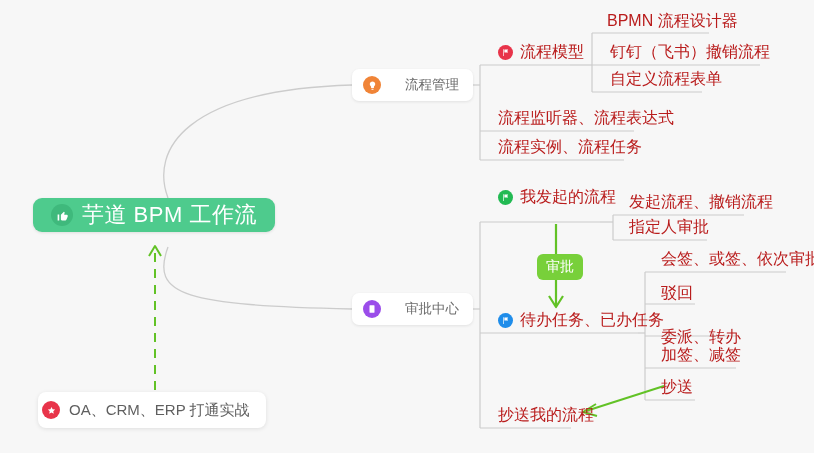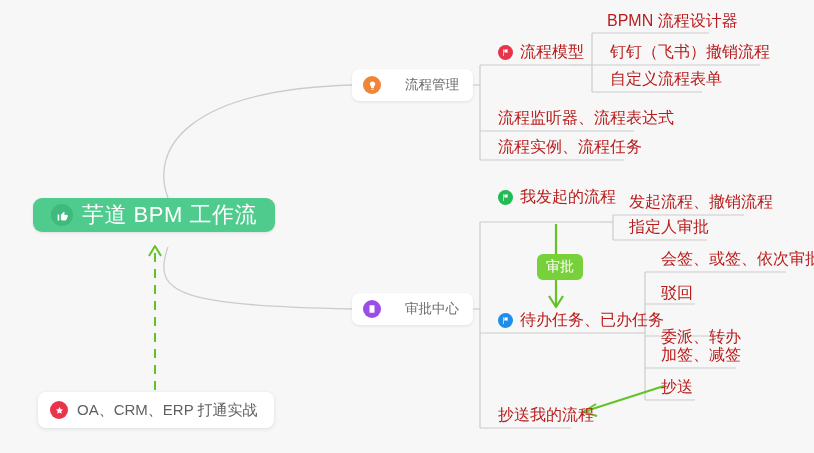--- a/index.html
+++ b/index.html
@@ -49,21 +49,21 @@
     padding: 0 9px;
     height: 26px;
     justify-content: center;
   }
   .tag-label { color: #ffffff; font-size: 14px; }
 
   
   .callout {
     background: #ffffff;
     border-radius: 8px;
-    padding: 0 16px 0 12px;
+    padding: 0 16px 0 4px;
     height: 36px;
     box-shadow: 0 1px 4px rgba(0,0,0,.10);
     gap: 9px;
   }
   .callout-label { color: #5f5f5f; font-size: 15px; }
 
   
   .badge {
     width: 15px; height: 15px; border-radius: 50%;
     display: flex; align-items: center; justify-content: center;

